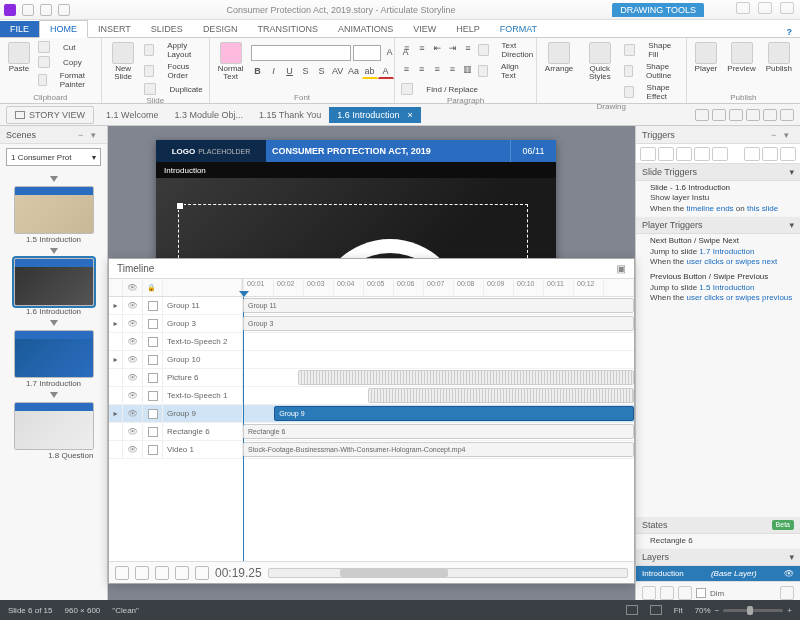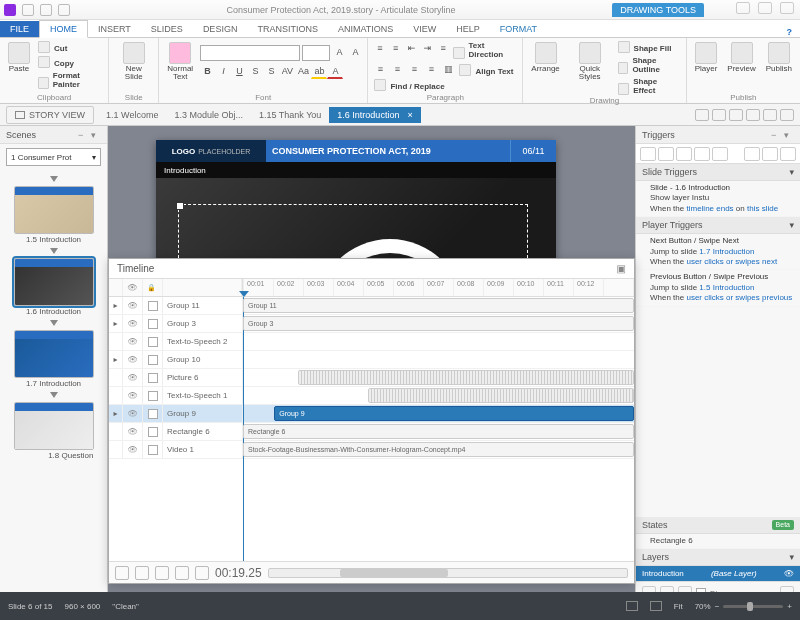--- a/index.html
+++ b/index.html
@@ -24,21 +24,21 @@
 
 
 .ribbon { height: 66px; background: #f9f9f9; border-bottom: 1px solid #ccc; display: flex; }
 .rgroup { border-right: 1px solid #ddd; padding: 2px 4px 0 4px; display: flex; flex-direction: column; justify-content: space-between; height: 100%; }
 .rgroup .gcontent { display: flex; gap: 2px; align-items: flex-start; flex: 1; }
 .rgroup .glabel { text-align: center; font-size: 8px; color: #888; padding-bottom: 1px; }
 .bigbtn { display: flex; flex-direction: column; align-items: center; padding: 2px 4px; gap: 1px; cursor: pointer; }
 .bigbtn .ico { width: 22px; height: 22px; background: #e8e8e8; border: 1px solid #ccc; border-radius: 2px; }
 .bigbtn .lbl { font-size: 8px; color: #444; text-align: center; line-height: 1; }
 .smallbtns { display: flex; flex-direction: column; gap: 1px; }
-.smallbtn { display: flex; align-items: flex-end; gap: 4px; padding: 1px 2px; cursor: pointer; font-size: 8px; color: #444; font-weight: bold; }
+.smallbtn { display: flex; align-items: center; gap: 13px; padding: 1px 2px; cursor: pointer; font-size: 8px; color: #444; }
 .smallbtn .si { width: 12px; height: 12px; background: #eee; border: 1px solid #ccc; border-radius: 1px; }
 .fontbox { width: 100px; height: 16px; border: 1px solid #aaa; background: #fff; margin: 1px; }
 .tbtn { width: 16px; height: 16px; border: 1px solid transparent; display: inline-flex; align-items: center; justify-content: center; font-size: 9px; color: #555; cursor: pointer; }
 
 
 .doctabs { height: 22px; background: #f4f4f4; border-bottom: 1px solid #ccc; display: flex; align-items: center; padding: 0 6px; gap: 4px; }
 .doctab { padding: 3px 8px; font-size: 9px; color: #666; cursor: pointer; display: flex; align-items: center; gap: 4px; }
 .doctab.story { border: 1px solid #ccc; border-radius: 2px; }
 .doctab.story .si { width: 10px; height: 8px; border: 1px solid #888; }
 .doctab.active { background: #2a7ab8; color: #fff; }
@@ -117,21 +117,21 @@
 .triggers .item { padding: 2px 6px 2px 14px; font-size: 8px; color: #444; border-bottom: 1px solid #f4f4f4; line-height: 1.3; }
 .triggers .item .head { color: #333; }
 .triggers .item .link { color: #1a6cc0; }
 .triggers .badge { display: inline-block; background: #4aa860; color: #fff; font-size: 7px; padding: 1px 4px; border-radius: 2px; }
 .triggers .layer-bar { background: #2a7ab8; color: #fff; padding: 3px 6px; font-size: 8px; display: flex; justify-content: space-between; align-items: center; }
 .triggers .layer-bar .base { font-style: italic; }
 .triggers .footer { padding: 4px 6px; display: flex; align-items: center; gap: 4px; font-size: 8px; color: #666; border-top: 1px solid #ddd; }
 .triggers .footer .ib { width: 14px; height: 14px; border: 1px solid #ccc; border-radius: 2px; }
 
 
-.status { position: absolute; left: 0; right: 0; bottom: 0; height: 28px; background: #3a3f45; color: #ccc; font-size: 8px; display: flex; align-items: center; padding: 0 8px; gap: 12px; }
+.status { position: absolute; left: 0; right: 0; bottom: 0; height: 20px; background: #3a3f45; color: #ccc; font-size: 8px; display: flex; align-items: center; padding: 0 8px; gap: 12px; }
 .status .spacer { flex: 1; }
 .status .zoom-ctrl { display: flex; align-items: center; gap: 4px; }
 .status .slider { width: 60px; height: 3px; background: #666; position: relative; border-radius: 2px; }
 .status .slider .knob { position: absolute; left: 40%; top: -3px; width: 6px; height: 9px; background: #aaa; border-radius: 2px; }
 
 .eye-ico::before { content: "👁"; font-size: 8px; color: #888; }
 .lock-ico::before { content: "🔒"; font-size: 7px; color: #bbb; }
 .cb { width: 10px; height: 10px; border: 1px solid #aaa; background: #fff; display: inline-block; }
 </style>
 </head>
@@ -189,20 +189,34 @@
     </div>
     <div class="glabel">Clipboard</div>
   </div>
   <div class="rgroup">
     <div class="gcontent">
       <div class="bigbtn">
           <div class="ico"></div>
           <div class="lbl">New
 Slide</div>
         </div>
+      <div class="smallbtns">
+        <div class="smallbtn">
+            <span class="si"></span>
+            <span>Apply Layout</span>
+          </div>
+        <div class="smallbtn">
+            <span class="si"></span>
+            <span>Focus Order</span>
+          </div>
+        <div class="smallbtn">
+            <span class="si"></span>
+            <span>Duplicate</span>
+          </div>
+      </div>
     </div>
     <div class="glabel">Slide</div>
   </div>
   <div class="rgroup" style="min-width:172px">
     <div class="gcontent" style="flex-direction:column;gap:1px">
       <div style="display:flex;gap:2px;align-items:center">
         <div class="bigbtn">
             <div class="ico" style="background:#fbd"></div>
             <div class="lbl">Normal
 Text</div>

